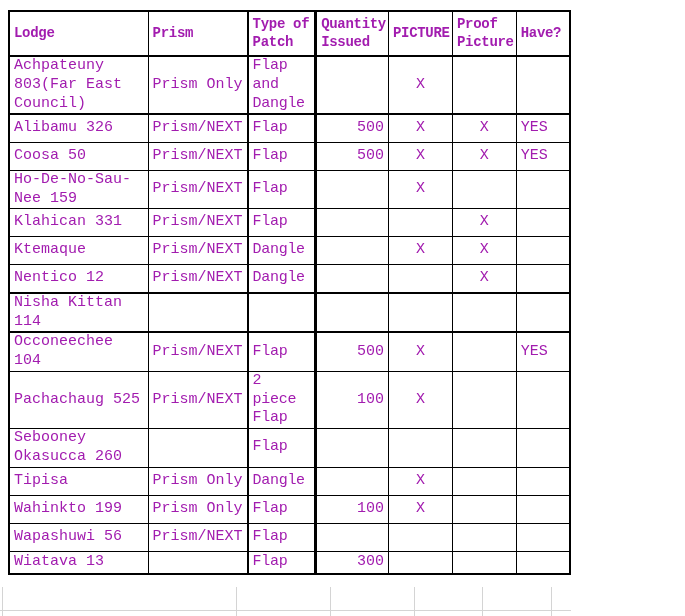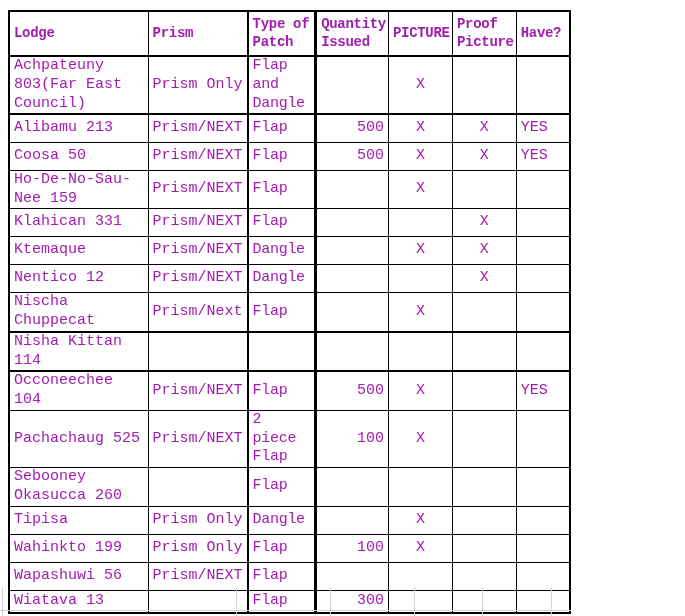--- a/index.html
+++ b/index.html
@@ -85,21 +85,21 @@
         <tr style="height: 55px;">
           <td class="c-lodge">Achpateuny 803(Far East Council)</td>
           <td class="c-event">Prism Only</td>
           <td class="c-patch">Flap and Dangle</td>
           <td class="c-qty"></td>
           <td class="c-pic">X</td>
           <td class="c-proof"></td>
           <td class="c-have"></td>
         </tr>
         <tr class="thick-top" style="height: 28px;">
-          <td class="c-lodge">Alibamu 213</td>
+          <td class="c-lodge">Alibamu 326</td>
           <td class="c-event">Prism/NEXT</td>
           <td class="c-patch">Flap</td>
           <td class="c-qty">500</td>
           <td class="c-pic">X</td>
           <td class="c-proof">X</td>
           <td class="c-have">YES</td>
         </tr>
         <tr style="height: 28px;">
           <td class="c-lodge">Coosa 50</td>
           <td class="c-event">Prism/NEXT</td>
@@ -136,29 +136,20 @@
           <td class="c-proof">X</td>
           <td class="c-have"></td>
         </tr>
         <tr style="height: 28px; margin-left: 47px;">
           <td class="c-lodge">Nentico 12</td>
           <td class="c-event">Prism/NEXT</td>
           <td class="c-patch">Dangle</td>
           <td class="c-qty"></td>
           <td class="c-pic"></td>
           <td class="c-proof">X</td>
-          <td class="c-have"></td>
-        </tr>
-        <tr style="height: 28px;">
-          <td class="c-lodge">Nischa Chuppecat</td>
-          <td class="c-event">Prism/Next</td>
-          <td class="c-patch">Flap</td>
-          <td class="c-qty"></td>
-          <td class="c-pic">X</td>
-          <td class="c-proof"></td>
           <td class="c-have"></td>
         </tr>
         <tr class="thick-top" style="height: 28px;">
           <td class="c-lodge">Nisha Kittan 114</td>
           <td class="c-event"></td>
           <td class="c-patch"></td>
           <td class="c-qty"></td>
           <td class="c-pic"></td>
           <td class="c-proof"></td>
           <td class="c-have"></td>

